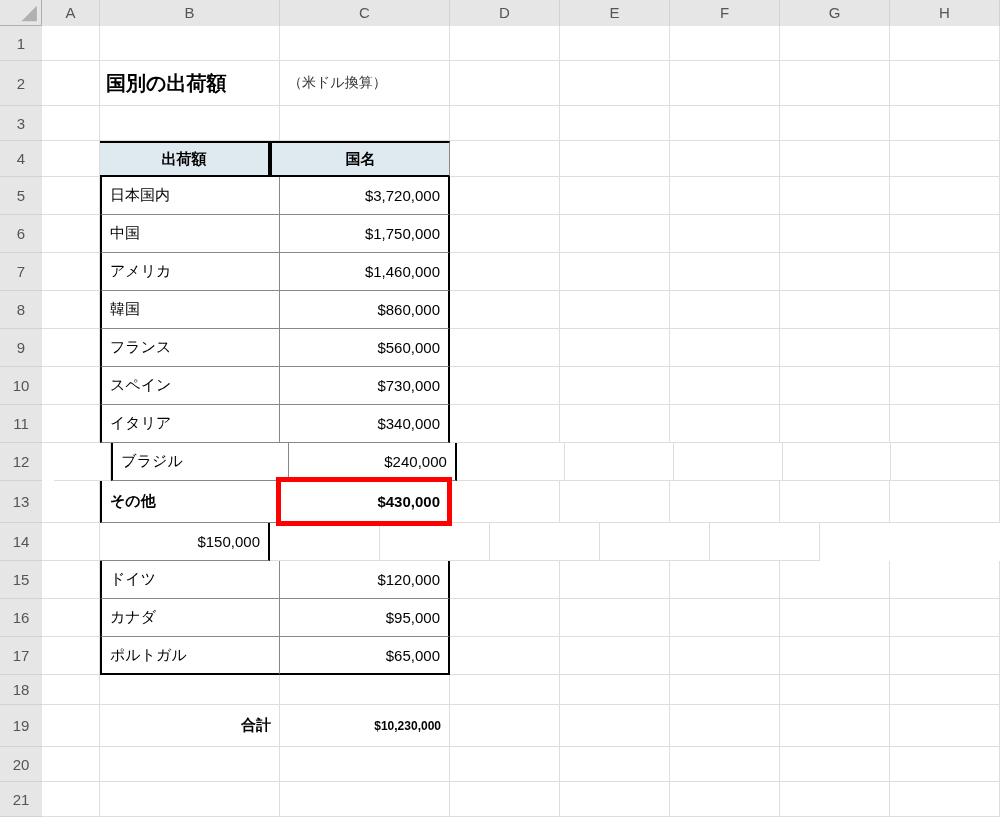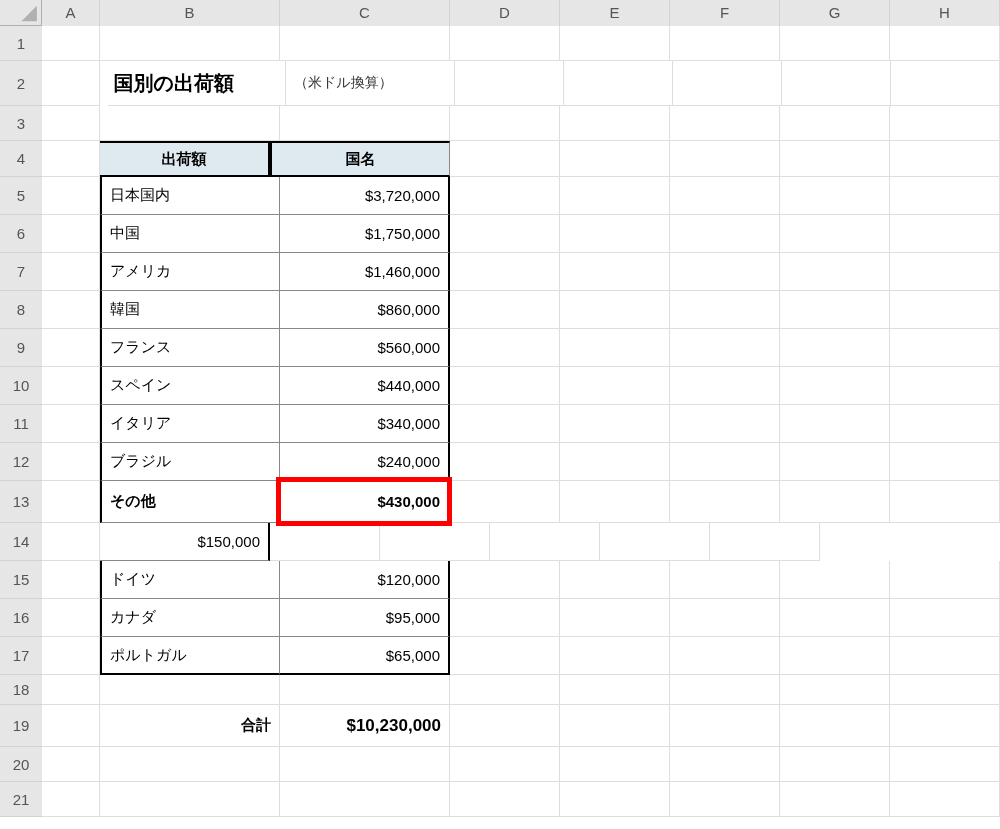--- a/index.html
+++ b/index.html
@@ -107,21 +107,21 @@
       position: relative;
     }
     .highlight-box {
       position: absolute;
       top: -4px; left: -4px; right: -4px; bottom: -4px;
       border: 5px solid #ff0000;
       pointer-events: none;
       z-index: 10;
     }
     .total-label { font-weight: bold; justify-content: flex-end; padding-right: 8px; }
-    .total-value { font-weight: bold; justify-content: flex-end; padding-right: 8px; font-size: 17px; }
+    .total-value { font-weight: bold; justify-content: flex-end; padding-right: 8px; font-size: 12px; }
   </style>
 </head>
 <body>
 
 <div class="corner-cell">
   <svg viewBox="0 0 42 26">
       <path d="M 38 22 L 38 6 L 22 22 Z" fill="#b0b0b0"></path>
     </svg>
 </div>
 
@@ -164,21 +164,21 @@
       <div class="cell" style="width: 180px; height: 35px;"></div>
       <div class="cell" style="width: 170px; height: 35px;"></div>
       <div class="cell" style="width: 110px; height: 35px;"></div>
       <div class="cell" style="width: 110px; height: 35px;"></div>
       <div class="cell" style="width: 110px; height: 35px;"></div>
       <div class="cell" style="width: 110px; height: 35px;"></div>
       <div class="cell" style="width: 110px; height: 35px;"></div>
     </div>
     <div class="grid-row" style="height: 45px;">
       <div class="cell" style="width: 58px; height: 45px;"></div>
-      <div class="cell" style="width: 180px; height: 45px; margin-left: 8px;">
+      <div class="cell" style="width: 180px; height: 45px;">
         <span class="title-main">国別の出荷額</span>
       </div>
       <div class="cell" style="width: 170px; height: 45px; justify-content: flex-start;">
         <span class="title-sub">（米ドル換算）</span>
       </div>
       <div class="cell" style="width: 110px; height: 45px;"></div>
       <div class="cell" style="width: 110px; height: 45px;"></div>
       <div class="cell" style="width: 110px; height: 45px;"></div>
       <div class="cell" style="width: 110px; height: 45px;"></div>
       <div class="cell" style="width: 110px; height: 45px;"></div>
@@ -249,38 +249,38 @@
       <div class="cell data-right" style="width: 170px; height: 38px;">$560,000</div>
       <div class="cell" style="width: 110px; height: 38px;"></div>
       <div class="cell" style="width: 110px; height: 38px;"></div>
       <div class="cell" style="width: 110px; height: 38px;"></div>
       <div class="cell" style="width: 110px; height: 38px;"></div>
       <div class="cell" style="width: 110px; height: 38px;"></div>
     </div>
     <div class="grid-row" style="height: 38px;">
       <div class="cell" style="width: 58px; height: 38px;"></div>
       <div class="cell data-left" style="width: 180px; height: 38px;">スペイン</div>
-      <div class="cell data-right" style="width: 170px; height: 38px;">$440,000</div>
+      <div class="cell data-right" style="width: 170px; height: 38px;">$730,000</div>
       <div class="cell" style="width: 110px; height: 38px;"></div>
       <div class="cell" style="width: 110px; height: 38px;"></div>
       <div class="cell" style="width: 110px; height: 38px;"></div>
       <div class="cell" style="width: 110px; height: 38px;"></div>
       <div class="cell" style="width: 110px; height: 38px;"></div>
     </div>
     <div class="grid-row" style="height: 38px;">
       <div class="cell" style="width: 58px; height: 38px;"></div>
       <div class="cell data-left" style="width: 180px; height: 38px;">イタリア</div>
       <div class="cell data-right" style="width: 170px; height: 38px;">$340,000</div>
       <div class="cell" style="width: 110px; height: 38px;"></div>
       <div class="cell" style="width: 110px; height: 38px;"></div>
       <div class="cell" style="width: 110px; height: 38px;"></div>
       <div class="cell" style="width: 110px; height: 38px;"></div>
       <div class="cell" style="width: 110px; height: 38px;"></div>
     </div>
-    <div class="grid-row" style="height: 38px;">
+    <div class="grid-row" style="height: 38px; padding-left: 12px;">
       <div class="cell" style="width: 58px; height: 38px;"></div>
       <div class="cell data-left" style="width: 180px; height: 38px;">ブラジル</div>
       <div class="cell data-right" style="width: 170px; height: 38px;">$240,000</div>
       <div class="cell" style="width: 110px; height: 38px;"></div>
       <div class="cell" style="width: 110px; height: 38px;"></div>
       <div class="cell" style="width: 110px; height: 38px;"></div>
       <div class="cell" style="width: 110px; height: 38px;"></div>
       <div class="cell" style="width: 110px; height: 38px;"></div>
     </div>
     <div class="grid-row" style="height: 42px;">

